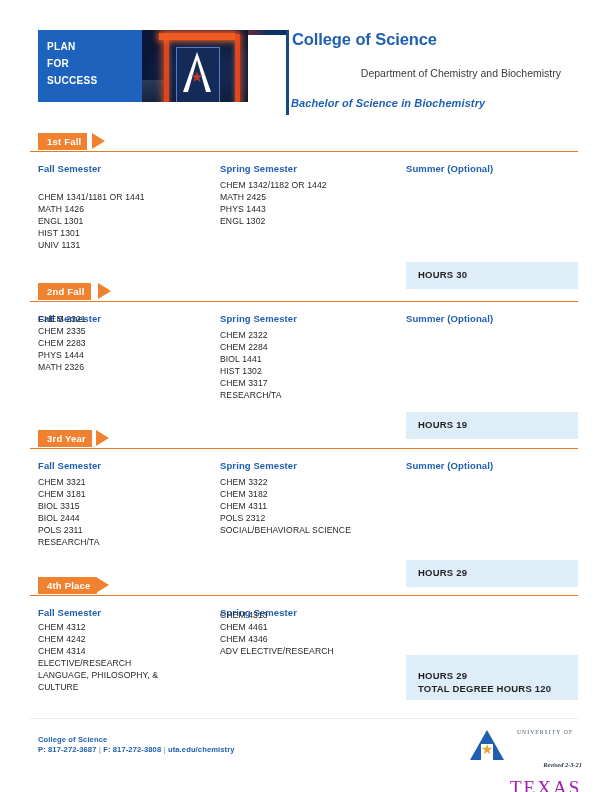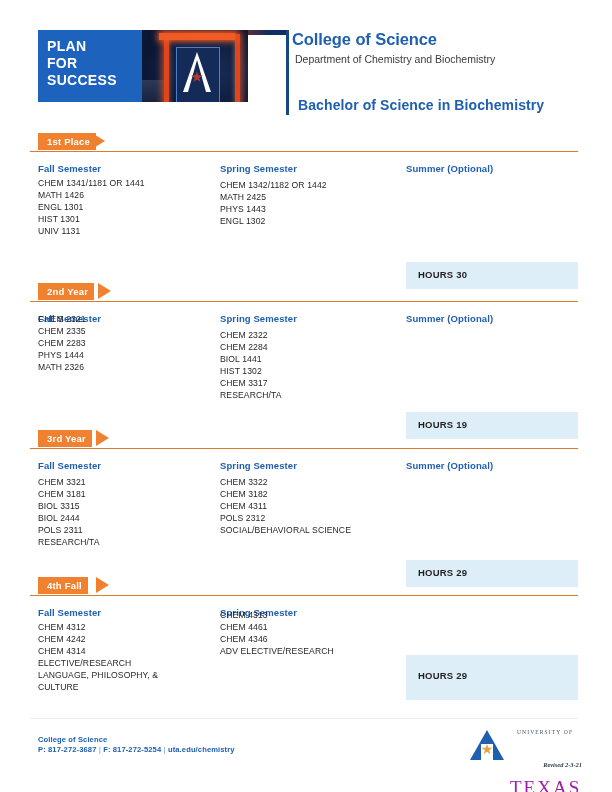--- a/index.html
+++ b/index.html
@@ -46,21 +46,21 @@
     width: 104px;
     height: 72px;
     background: #1d62bd;
   }
   .banner-text {
     position: absolute;
     left: 9px;
     top: 8px;
     color: #ffffff;
     font-weight: bold;
-    font-size: 14px;
+    font-size: 10px;
     line-height: 17px;
     letter-spacing: 0.3px;
   }
   .banner-dots {
     position: absolute;
     left: 104px;
     top: 16px;
     width: 34px;
     height: 42px;
   }
@@ -170,30 +170,32 @@
     font-size: 16.5px;
     font-weight: bold;
     letter-spacing: -0.1px;
     margin: 0 0 3px 0;
     line-height: 19px;
   }
   .hdr-sub {
     color: #3a3a3a;
     font-size: 10.5px;
     line-height: 14px;
-    margin: 3px;
+    margin: 17px;
+    text-align: right;
   }
   .hdr-degree {
     position: absolute;
-    left: 260px;
+    left: 253px;
     top: 67px;
     color: #1f5fb0;
-    font-size: 14px;
+    font-size: 11px;
     font-weight: bold;
     letter-spacing: .1px;
+    font-style: italic;
   }
 
   
   .year-sec { position: absolute; left: 30px; width: 548px; }
 
   .year-tab {
     position: absolute;
     left: 8px;
     top: 0;
     height: 17px;
@@ -413,48 +415,48 @@
 
     <div class="hdr-text">
       <h1 class="hdr-title">College of Science</h1>
       <p class="hdr-sub">Department of Chemistry and Biochemistry</p>
     </div>
     <div class="hdr-degree">Bachelor of Science in Biochemistry</div>
   </div>
 
   <div class="year-sec" style="top:133px">
     <div class="year-tab">
-      <span class="body">1st Place</span>
+      <span class="body">1st Fall</span>
       <span class="arrow" style="left:54px"></span>
     </div>
     <div class="year-rule"></div>
 
     <div class="col-head col-fall" style="top:30px">Fall Semester</div>
     <div class="col-head col-spring" style="top:30px">Spring Semester</div>
     <div class="col-head col-summer" style="top:30px">Summer (Optional)</div>
 
-    <div class="course-list col-fall" style="top:44px">CHEM 1341/1181 OR 1441
+    <div class="course-list col-fall" style="top:58px">CHEM 1341/1181 OR 1441
 MATH 1426
 ENGL 1301
 HIST 1301
 UNIV 1131</div>
     <div class="course-list col-spring" style="top:46px">CHEM 1342/1182 OR 1442
 MATH 2425
 PHYS 1443
 ENGL 1302</div>
     <div class="course-list col-summer" style="top:46px"></div>
 
     <div class="hours-box" style="top:129px;height:27px">
       <div class="hours-line">HOURS  30</div>
     </div>
   </div>
 
   <div class="year-sec" style="top:283px">
     <div class="year-tab">
-      <span class="body">2nd Year</span>
+      <span class="body">2nd Fall</span>
       <span class="arrow" style="left:60px"></span>
     </div>
     <div class="year-rule"></div>
 
     <div class="col-head col-fall" style="top:30px">Fall Semester</div>
     <div class="col-head col-spring" style="top:30px">Spring Semester</div>
     <div class="col-head col-summer" style="top:30px">Summer (Optional)</div>
 
     <div class="course-list col-fall" style="top:30px">CHEM 2321
 CHEM 2335
@@ -498,52 +500,53 @@
 SOCIAL/BEHAVIORAL SCIENCE</div>
     <div class="course-list col-summer" style="top:46px"></div>
 
     <div class="hours-box" style="top:130px;height:27px">
       <div class="hours-line">HOURS  29</div>
     </div>
   </div>
 
   <div class="year-sec" style="top:577px">
     <div class="year-tab">
-      <span class="body">4th Fall</span>
+      <span class="body">4th Place</span>
       <span class="arrow" style="left:58px"></span>
     </div>
     <div class="year-rule"></div>
 
     <div class="col-head col-fall" style="top:30px">Fall Semester</div>
     <div class="col-head col-spring" style="top:30px">Spring Semester</div>
 
     <div class="course-list col-fall" style="top:44px">CHEM 4312
 CHEM 4242
 CHEM 4314
 ELECTIVE/RESEARCH
 LANGUAGE, PHILOSOPHY, &amp;
 CULTURE</div>
     <div class="course-list col-spring" style="top:32px">CHEM 4313
 CHEM 4461
 CHEM 4346
 ADV ELECTIVE/RESEARCH</div>
 
     <div class="hours-box" style="top:78px;height:45px;padding-top:14px">
       <div class="hours-line">HOURS  29</div>
+      <div class="hours-line">TOTAL DEGREE HOURS  120</div>
     </div>
   </div>
 
   <div class="footer-rule"></div>
 
   <div class="footer">
     <div>College of Science</div>
     <div>
       <span>P: 817-272-3687</span>
       <span class="sep">|</span>
-      <span>F: 817-272-5254</span>
+      <span>F: 817-272-3808</span>
       <span class="sep">|</span>
       <span>uta.edu/chemistry</span>
     </div>
   </div>
 
   <div class="uta-logo">
     <div class="uta-A">
       <span class="tri"></span>
       <span class="cut"></span>
       <span class="star">★</span>

